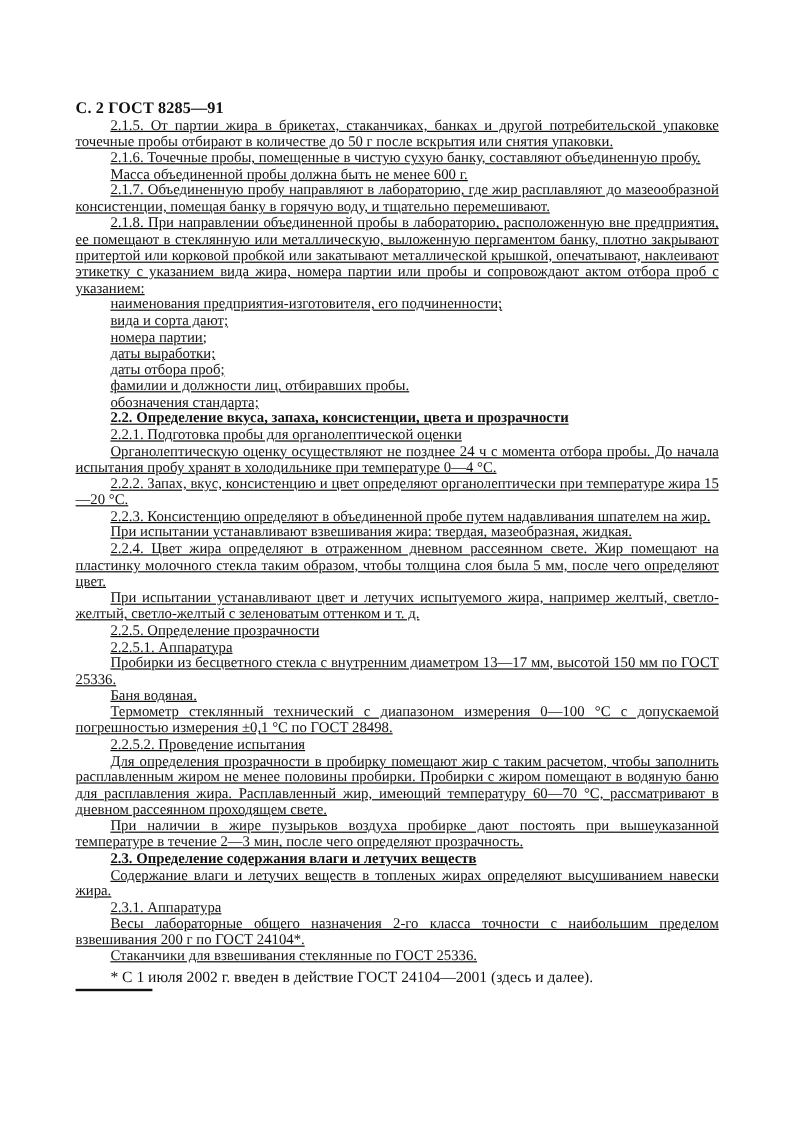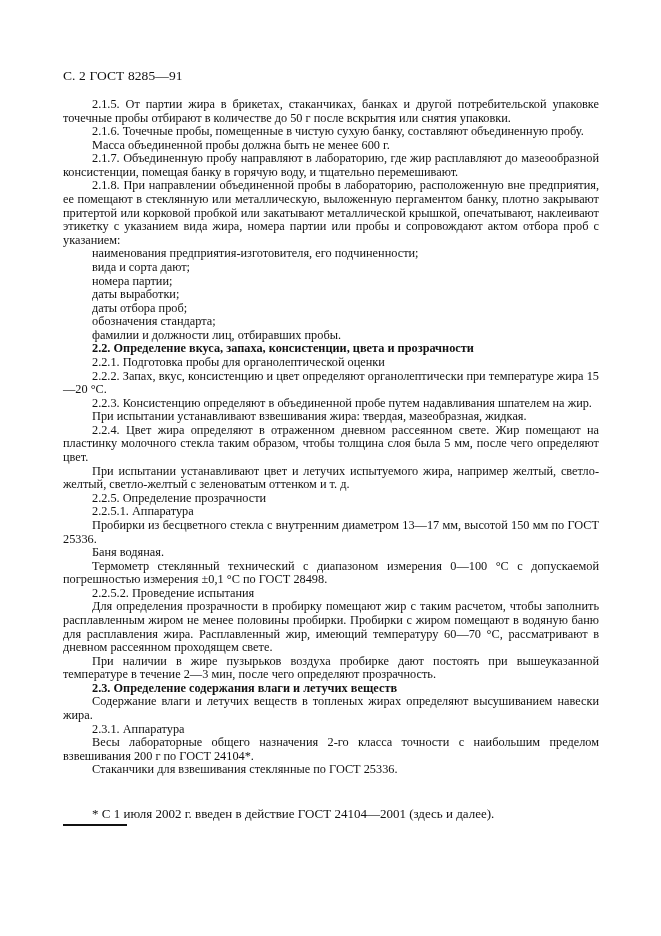--- a/index.html
+++ b/index.html
@@ -1,22 +1,22 @@
 <!DOCTYPE html>
 <html><head>
 <meta charset="utf-8">
 <style>
   html, body { margin: 0; padding: 0; background: #ffffff; }
   body { width: 661px; height: 936px; position: relative; overflow: hidden;
          font-family: "Liberation Serif", "DejaVu Serif", serif; color: #111; }
-  .header { position: absolute; left: 63px; top: 68px; font-weight: normal; font-size: 13.5px; letter-spacing: 0.1px; }
+  .header { position: absolute; left: 63px; top: 82px; font-weight: bold; font-size: 13.5px; letter-spacing: 0.1px; }
   .body { position: absolute; left: 63px; top: 98px; width: 536px; font-size: 12.3px; line-height: 13.58px; }
-  .p { margin: 0; text-align: justify; text-indent: 29px; }
+  .p { margin: 0; text-align: justify; text-indent: 29px; text-decoration: underline; }
   .p.bold { font-weight: bold; }
-  .list-item { margin: 0; padding-left: 29px; }
+  .list-item { margin: 0; padding-left: 29px; text-decoration: underline; }
   .footnote-rule { position: absolute; left: 63px; top: 824px; width: 64px; height: 2px; background: #111; }
   .footnote { position: absolute; left: 92px; top: 807px; font-size: 13px; line-height: 13px; text-align: right; }
 </style>
 </head>
 <body>
 
 <div class="header">С. 2 ГОСТ 8285—91</div>
 
 <div class="body">
   <p class="p">2.1.5. От партии жира в брикетах, стаканчиках, банках и другой потребительской упаковке точечные пробы отбирают в количестве до 50 г после вскрытия или снятия упаковки.</p>
@@ -24,26 +24,27 @@
   <p class="p">Масса объединенной пробы должна быть не менее 600 г.</p>
   <p class="p">2.1.7. Объединенную пробу направляют в лабораторию, где жир расплавляют до мазеообразной консистенции, помещая банку в горячую воду, и тщательно перемешивают.</p>
   <p class="p">2.1.8. При направлении объединенной пробы в лабораторию, расположенную вне предприятия, ее помещают в стеклянную или металлическую, выложенную пергаментом банку, плотно закрывают притертой или корковой пробкой или закатывают металлической крышкой, опечатывают, наклеивают этикетку с указанием вида жира, номера партии или пробы и сопровождают актом отбора проб с указанием:</p>
 
   <div>
     <p class="list-item">наименования предприятия-изготовителя, его подчиненности;</p>
     <p class="list-item">вида и сорта дают;</p>
     <p class="list-item">номера партии;</p>
     <p class="list-item">даты выработки;</p>
     <p class="list-item">даты отбора проб;</p>
+    <p class="list-item">фамилии и должности лиц, отбиравших пробы.</p>
     <p class="list-item">обозначения стандарта;</p>
-    <p class="list-item">фамилии и должности лиц, отбиравших пробы.</p>
   </div>
 
   <p class="p bold">2.2. Определение вкуса, запаха, консистенции, цвета и прозрачности</p>
   <p class="p">2.2.1. Подготовка пробы для органолептической оценки</p>
+  <p class="p">Органолептическую оценку осуществляют не позднее 24 ч с момента отбора пробы. До начала испытания пробу хранят в холодильнике при температуре 0—4 °С.</p>
   <p class="p">2.2.2. Запах, вкус, консистенцию и цвет определяют органолептически при температуре жира 15—20 °С.</p>
   <p class="p">2.2.3. Консистенцию определяют в объединенной пробе путем надавливания шпателем на жир.</p>
   <p class="p">При испытании устанавливают взвешивания жира: твердая, мазеобразная, жидкая.</p>
   <p class="p">2.2.4. Цвет жира определяют в отраженном дневном рассеянном свете. Жир помещают на пластинку молочного стекла таким образом, чтобы толщина слоя была 5 мм, после чего определяют цвет.</p>
   <p class="p">При испытании устанавливают цвет и летучих испытуемого жира, например желтый, светло-желтый, светло-желтый с зеленоватым оттенком и т. д.</p>
   <p class="p">2.2.5. Определение прозрачности</p>
   <p class="p">2.2.5.1. Аппаратура</p>
   <p class="p">Пробирки из бесцветного стекла с внутренним диаметром 13—17 мм, высотой 150 мм по ГОСТ 25336.</p>
   <p class="p">Баня водяная.</p>
   <p class="p">Термометр стеклянный технический с диапазоном измерения 0—100 °С с допускаемой погрешностью измерения ±0,1 °С по ГОСТ 28498.</p>

